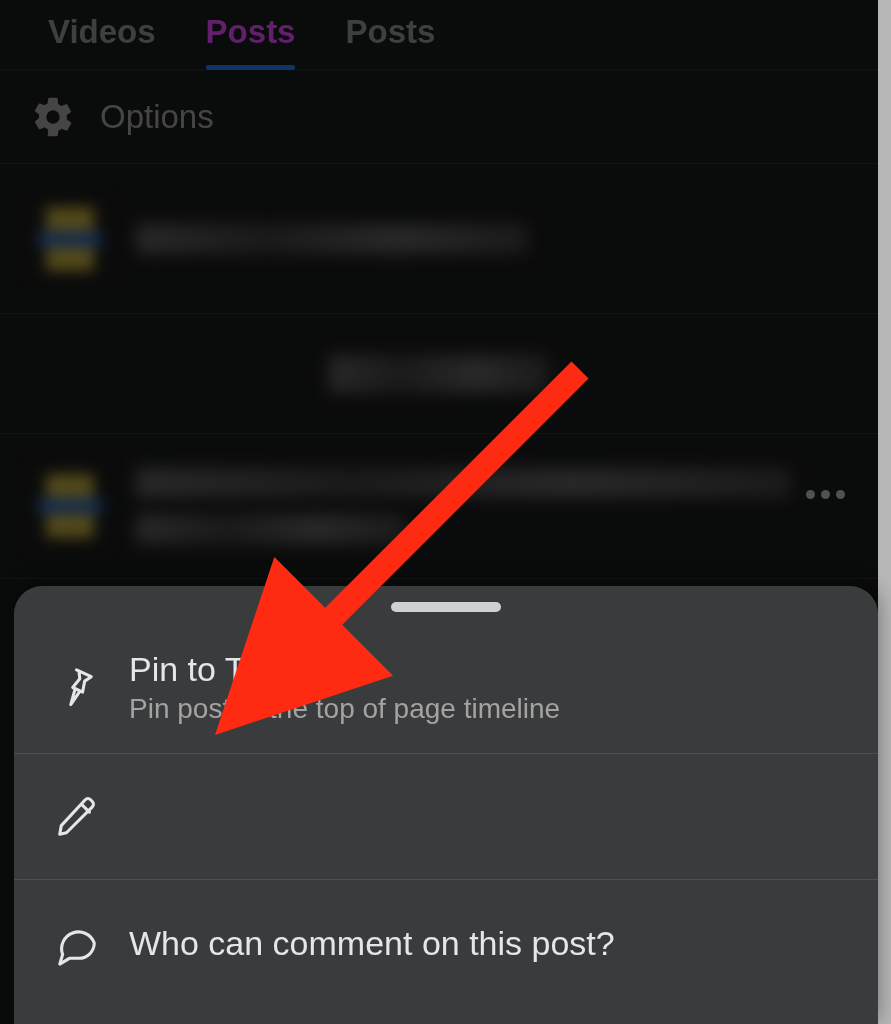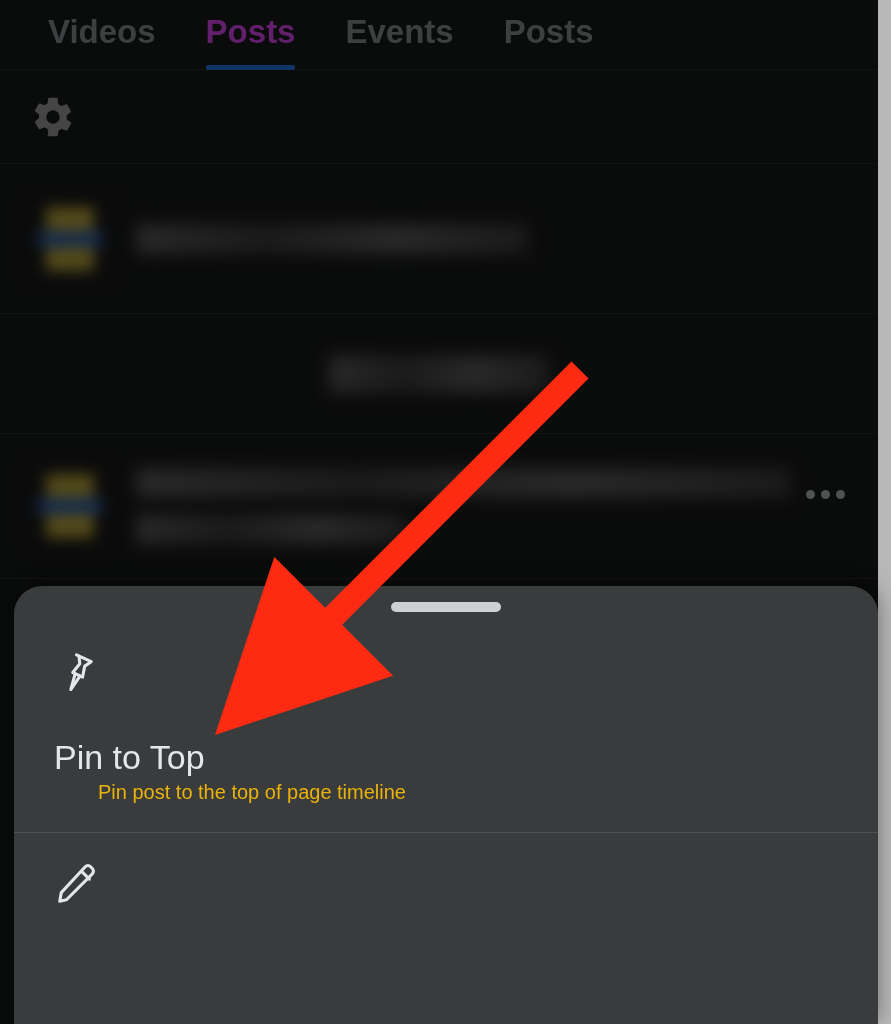--- a/index.html
+++ b/index.html
@@ -138,48 +138,47 @@
   .grabber {
     width: 110px;
     height: 10px;
     background: #cfd0d1;
     border-radius: 6px;
     margin: 16px auto 10px auto;
     flex: 0 0 auto;
   }
   .sheet-item {
     display: flex;
-    gap: 42px;
+    align-items: center;
+    gap: 29px;
     padding: 28px 40px;
     border-bottom: 1px solid #4e4f50;
     cursor: pointer;
     min-height: 126px;
-    flex-direction: column;
   }
   .sheet-item:last-child { border-bottom: none; }
   .sheet-icon {
     width: 46px;
     height: 46px;
     color: #e4e6eb;
     flex: 0 0 auto;
   }
   .sheet-texts {
     display: flex;
     flex-direction: column;
     gap: 4px;
   }
   .sheet-title {
     font-size: 34px;
     color: #e4e6eb;
     font-weight: 400;
   }
   .sheet-sub {
-    font-size: 20px;
-    color: #eab308;
-    margin-left: 44px;
+    font-size: 28px;
+    color: #a3a3a3;
   }
   
   .arrow-layer {
     position: absolute;
     left: 0; top: 0;
     z-index: 20;
     pointer-events: none;
   }
   .right-gap {
     position:absolute;
@@ -189,30 +188,30 @@
   }
 </style>
 </head>
 <body>
 
 <div class="app">
 
   <div class="tabs">
     <div class="tab">Videos</div>
     <div class="tab active">Posts</div>
-    <div class="tab">Events</div>
     <div class="tab">Posts</div>
   </div>
 
   <div class="options-row">
     <span class="gear-wrap">
       <svg viewBox="0 0 24 24" fill="currentColor">
           <path d="M19.14 12.94a7.49 7.49 0 0 0 .05-.94 7.49 7.49 0 0 0-.05-.94l2.03-1.58a.5.5 0 0 0 .12-.64l-1.92-3.32a.5.5 0 0 0-.61-.22l-2.39.96a7.03 7.03 0 0 0-1.62-.94l-.36-2.54A.5.5 0 0 0 14 2h-4a.5.5 0 0 0-.49.42l-.36 2.54c-.58.24-1.12.55-1.62.94l-2.39-.96a.5.5 0 0 0-.61.22L2.61 8.48a.5.5 0 0 0 .12.64l2.03 1.58c-.03.31-.05.63-.05.94s.02.63.05.94L2.73 14.16a.5.5 0 0 0-.12.64l1.92 3.32c.14.24.43.34.68.22l2.39-.96c.5.39 1.04.7 1.62.94l.36 2.54A.5.5 0 0 0 10 22h4a.5.5 0 0 0 .49-.42l.36-2.54c.58-.24 1.12-.55 1.62-.94l2.39.96c.25.12.54.02.68-.22l1.92-3.32a.5.5 0 0 0-.12-.64l-2.03-1.58ZM12 15.5A3.5 3.5 0 1 1 15.5 12 3.5 3.5 0 0 1 12 15.5Z"></path>
         </svg>
     </span>
+    <span class="options-label">Options</span>
   </div>
 
   <div class="post-block">
     <div class="avatar">
       <div class="pix">
         <svg viewBox="0 0 10 10" preserveAspectRatio="none" shape-rendering="crispEdges">
           <rect x="0" y="0" width="10" height="10" fill="#1a1a1a"></rect>
           <rect x="2" y="1" width="6" height="3" fill="#b6a23a"></rect>
           <rect x="1" y="4" width="8" height="2" fill="#2f5faa"></rect>
           <rect x="2" y="6" width="6" height="3" fill="#b6a23a"></rect>
@@ -267,20 +266,30 @@
 
     <div class="sheet-item">
       <span class="sheet-icon">
         <svg viewBox="0 0 24 24" fill="none" stroke="currentColor" stroke-width="1.6" stroke-linecap="round" stroke-linejoin="round">
           <path d="M3 21l3.5-.8L20 6.7a2 2 0 0 0 0-2.8l-.9-.9a2 2 0 0 0-2.8 0L3.8 16.5 3 21z"></path>
           <path d="M14.5 5.5l4 4"></path>
         </svg>
       </span>
     </div>
 
+    <div class="sheet-item">
+      <span class="sheet-icon">
+        <svg viewBox="0 0 24 24" fill="none" stroke="currentColor" stroke-width="1.6" stroke-linecap="round" stroke-linejoin="round">
+          <path d="M21 12a8 8 0 0 1-8 8H8l-5 3 1.5-5A8 8 0 1 1 21 12z"></path>
+        </svg>
+      </span>
+      <div class="sheet-texts">
+        <div class="sheet-title">Who can comment on this post?</div>
+      </div>
+    </div>
   </div>
 
   <svg class="arrow-layer" width="891" height="1024">
     <defs>
       <marker id="ahead" viewBox="0 0 10 10" refX="2" refY="5" markerWidth="7" markerHeight="7" orient="auto-start-reverse">
         <path d="M0 0 L10 5 L0 10 Z" fill="#ff2a12"></path>
       </marker>
     </defs>
     <line x1="580" y1="370" x2="310" y2="640" stroke="#ff2a12" stroke-width="24" marker-end="url(#ahead)"></line>
   </svg>

